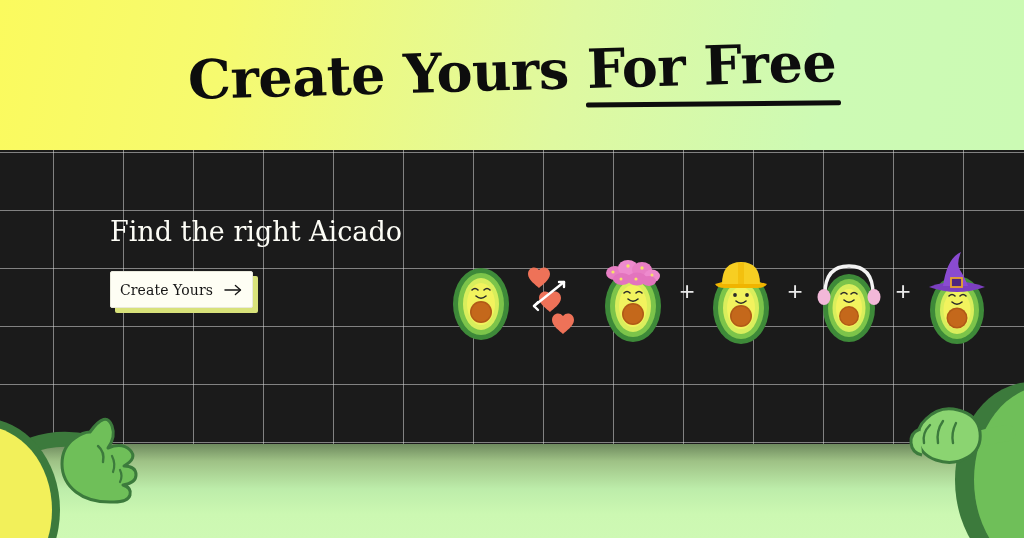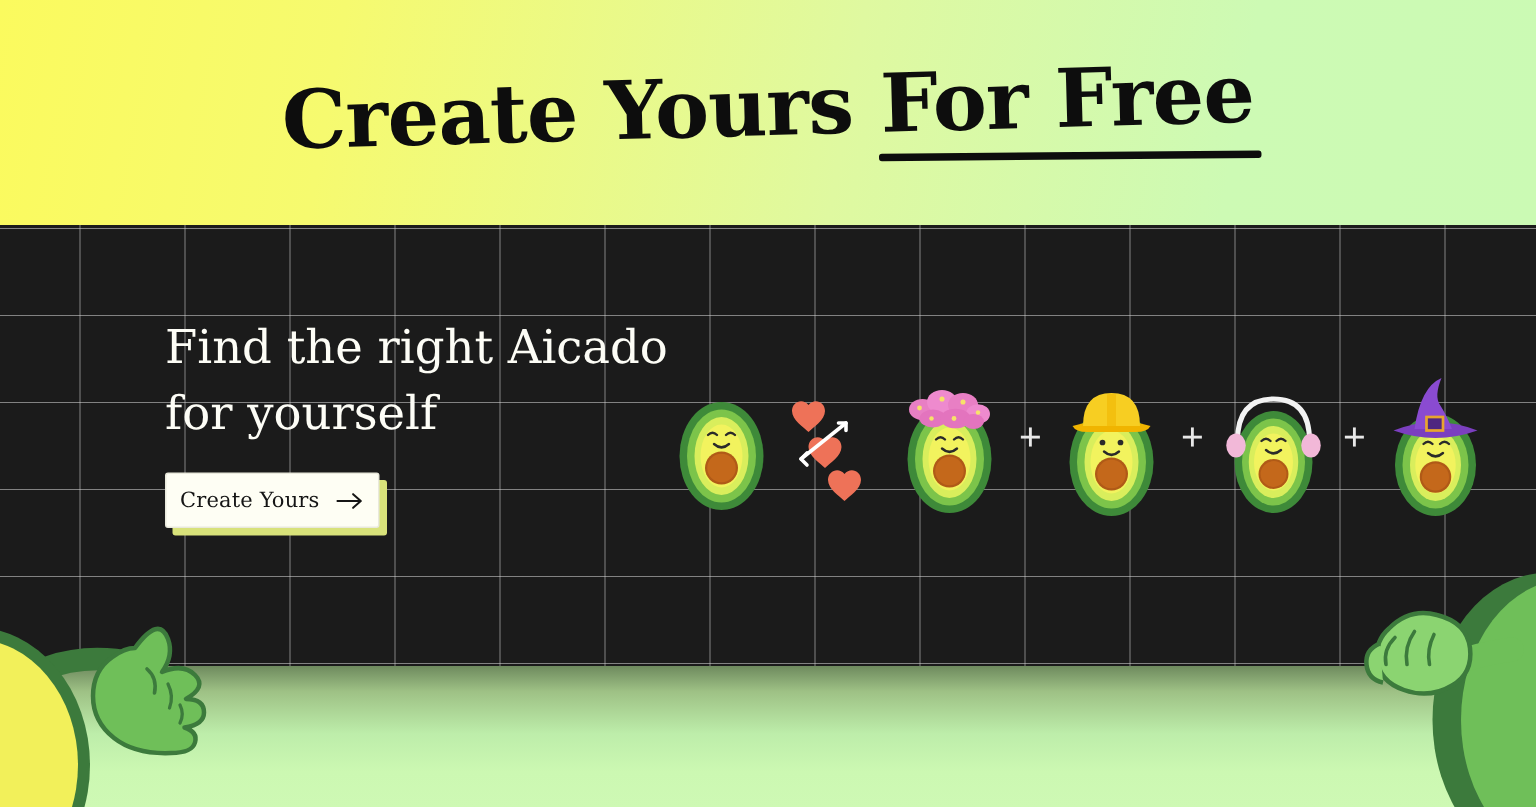--- a/index.html
+++ b/index.html
@@ -74,21 +74,21 @@
     z-index:2;
   }
 
   
   .copy{
     position:absolute; left:110px; top:210px;
     z-index:6;
   }
   .copy p{
     font-family:"DejaVu Serif", serif;
-    font-size:31px;
+    font-size:27px;
     line-height:44px;
     color:#fdfdf6;
     white-space:nowrap;
   }
   .cta-wrap{
     position:relative;
     margin-top:17px;
     width:143px; height:37px;
   }
   .cta-shadow{
@@ -156,21 +156,20 @@
   </div>
 
   <div class="dark-panel">
     <div class="grid-lines"></div>
   </div>
 
   <div class="ground"></div>
 
   <div class="copy">
     <p>Find the right Aicado</p>
-    <p>for yourself</p>
 
     <div class="cta-wrap">
       <div class="cta-shadow"></div>
       <div class="cta">
         <span class="cta-label">Create Yours</span>
         <svg class="cta-arrow" viewBox="0 0 20 14">
           <path d="M1 7 H17" stroke="#151515" stroke-width="1.4" fill="none" stroke-linecap="round"></path>
           <path d="M12 2.2 L17.4 7 L12 11.8" stroke="#151515" stroke-width="1.4" fill="none" stroke-linecap="round" stroke-linejoin="round"></path>
         </svg>
       </div>

